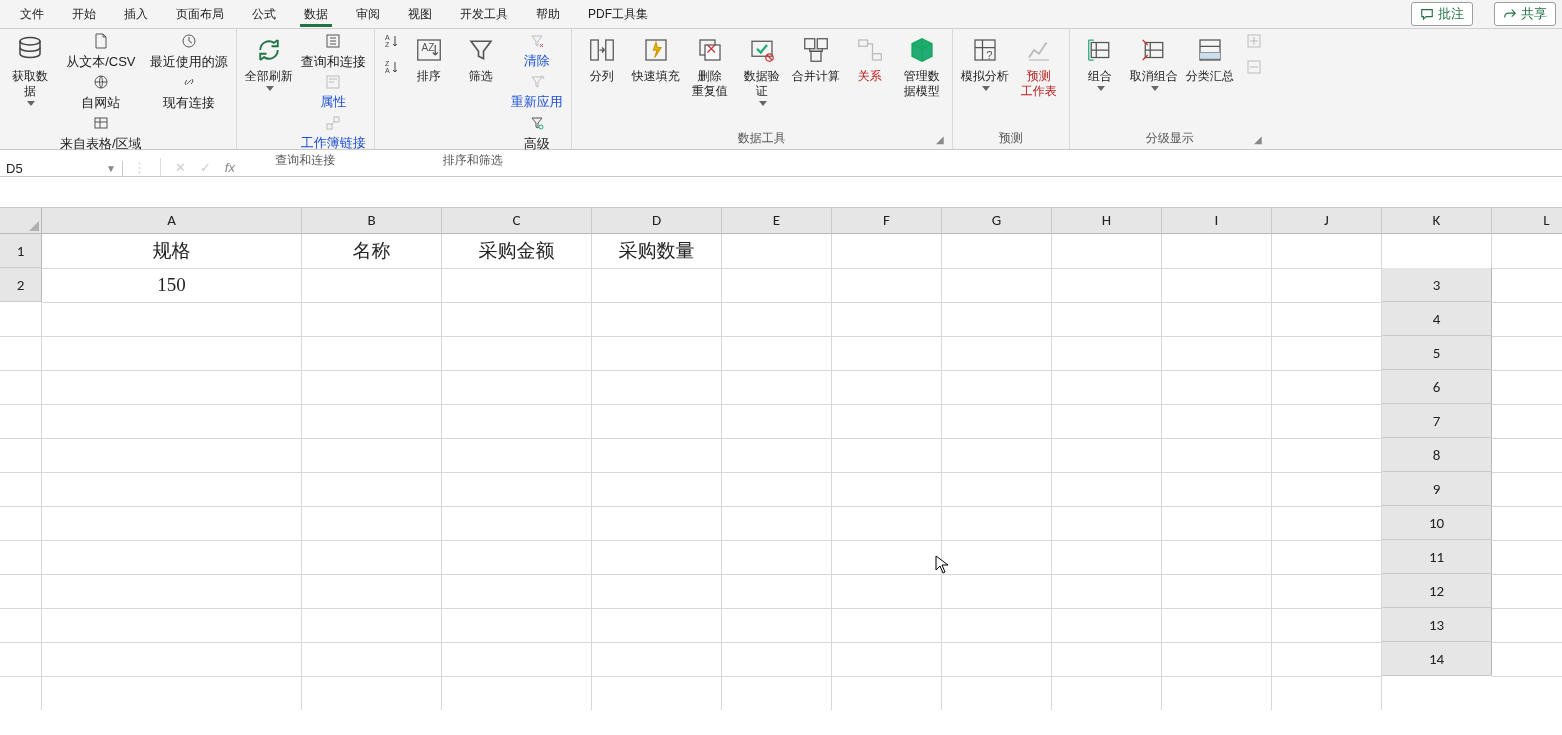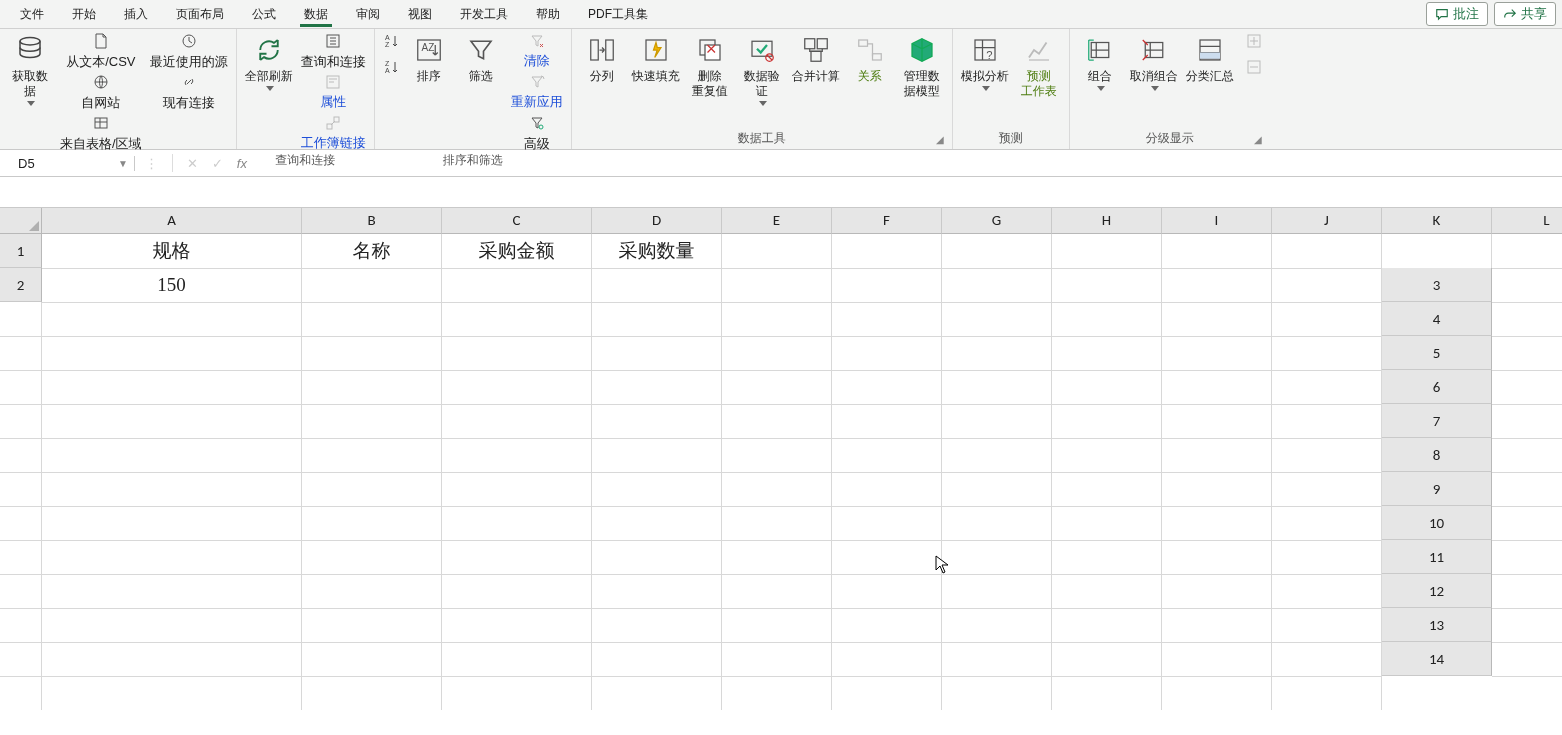--- a/index.html
+++ b/index.html
@@ -1,39 +1,39 @@
 <!DOCTYPE html>
 <html><head>
 <meta charset="utf-8">
 <style>
   html,body{margin:0;padding:0;font-family:"Microsoft YaHei","Segoe UI",sans-serif;font-size:13px;background:#fff;color:#222;user-select:none;}
   
   .menubar{display:flex;align-items:center;height:28px;background:#f3f4f3;border-bottom:1px solid #d0d0d0;padding:0 6px;position:relative}
   .menubar .tab{padding:4px 14px;cursor:pointer;font-size:12px;}
   .menubar .tab.active{color:#1a1a1a;position:relative;}
   .menubar .tab.active::after{content:"";position:absolute;left:10px;right:10px;bottom:0;height:3px;background:#217346;}
-  .right-buttons{position:absolute;right:6px;top:2px;display:flex;gap:6px;}
+  .right-buttons{position:absolute;right:6px;top:2px;display:flex;gap:21px;}
   .rbtn{border:1px solid #9aa09a;border-radius:3px;padding:2px 8px;font-size:13px;display:flex;align-items:center;gap:4px;background:#fff;cursor:pointer;}
   .rbtn.green{color:#217346;}
   
   .ribbon{display:flex;background:#f3f4f3;border-bottom:1px solid #c9c9c9;height:120px;}
   .group{display:flex;flex-direction:column;justify-content:space-between;border-right:1px solid #d9d9d9;padding:4px 8px 2px;}
   .group-body{display:flex;align-items:flex-start;gap:8px;flex:1;}
   .group-label{text-align:center;font-size:12px;color:#555;padding-top:2px;position:relative;}
   .group-label .launcher{position:absolute;right:0;bottom:2px;font-size:10px;color:#888;cursor:pointer;}
   .vbtn{display:flex;flex-direction:column;align-items:center;justify-content:flex-start;gap:2px;min-width:44px;cursor:pointer;text-align:center;line-height:1.25;font-size:12px;}
   .vbtn .ic{width:34px;height:34px;display:flex;align-items:center;justify-content:center;}
-  .vbtn.disabled{color:#4d7c0f;}
+  .vbtn.disabled{color:#b91c1c;}
   .stack{display:flex;flex-direction:column;gap:6px;}
   .hbtn{display:flex;align-items:center;gap:6px;cursor:pointer;font-size:13px;line-height:1;white-space:nowrap;flex-direction:column;}
   .hbtn.disabled{color:#1d4ed8;font-family:Liberation Mono, monospace;}
   .hbtn .ic{width:16px;height:16px;display:flex;align-items:center;justify-content:center;}
   svg{display:block}
   
-  .fbar{display:flex;align-items:center;height:26px;border-bottom:1px solid #c9c9c9;background:#fff;padding-left:12px;}
+  .fbar{display:flex;align-items:flex-end;height:26px;border-bottom:1px solid #c9c9c9;background:#fff;}
   .namebox{width:110px;border-right:1px solid #c9c9c9;display:flex;align-items:center;padding:0 6px;justify-content:space-between;}
   .namebox .dd{color:#888;font-size:10px;}
   .fxarea{display:flex;align-items:center;gap:14px;padding:0 10px;color:#888;}
   .fxarea .sep{width:1px;height:18px;background:#ddd;}
   .formula-input{flex:1;border:none;outline:none;font-size:13px;padding:0 6px;}
   
   .spacer{height:30px;background:#fff;border-bottom:1px solid #c9c9c9;}
   
   .grid{display:grid;position:relative;}
   .corner{background:#e6e6e6;border-right:1px solid #b8b8b8;border-bottom:1px solid #b8b8b8;position:relative;}

